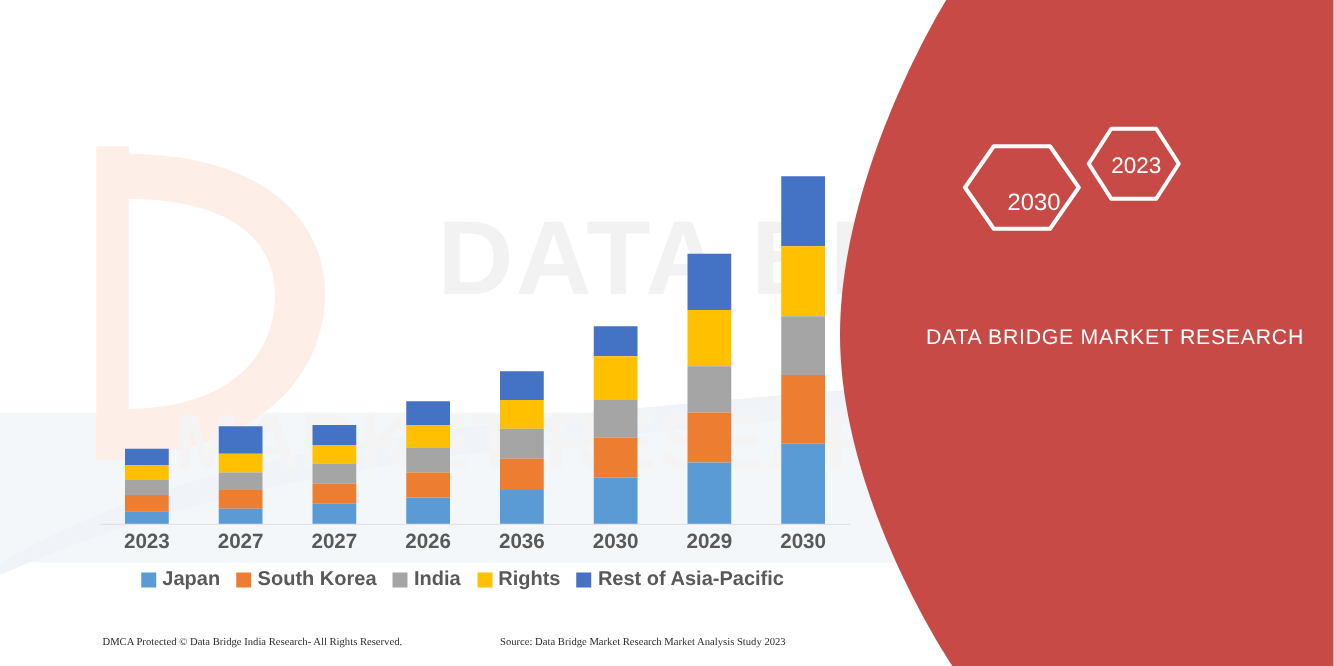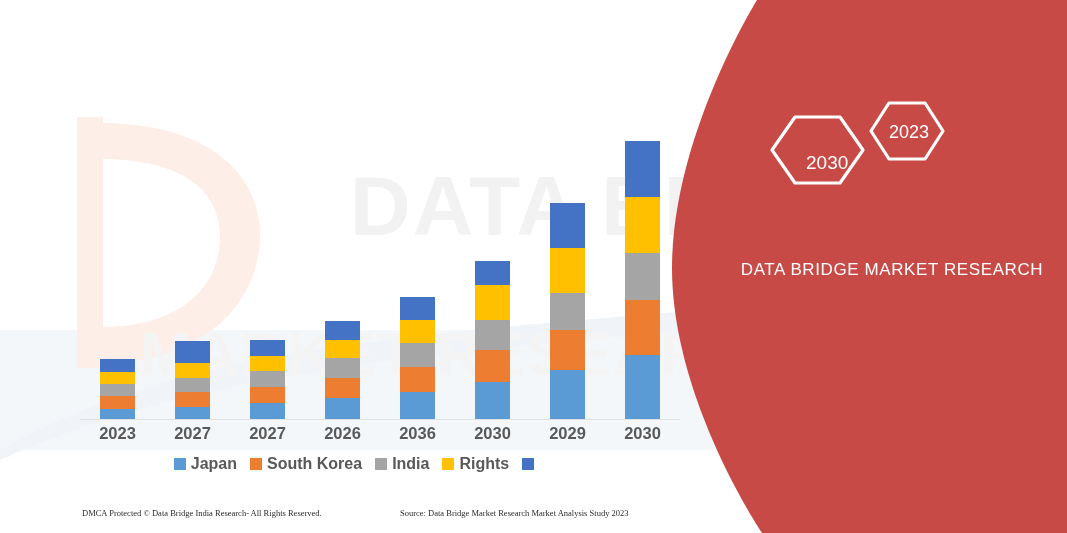--- a/index.html
+++ b/index.html
@@ -84,21 +84,21 @@
   .xlabels{
     position:absolute;left:80px;top:424px;width:600px;z-index:6;
     display:flex;justify-content:space-around;
   }
   .xlabels span{
     width:60px;text-align:center;font-size:16.5px;font-weight:700;color:#595959;
   }
 
   
   .legend{
-    position:absolute;left:44px;top:455px;width:620px;z-index:6;
+    position:absolute;left:60px;top:455px;width:620px;z-index:6;
     display:flex;justify-content:center;align-items:center;gap:13px;text-align:center;
   }
   .lg-item{display:flex;align-items:center;gap:5px;}
   .lg-swatch{width:12px;height:12px;display:block;}
   .lg-text{font-size:16px;font-weight:700;color:#595959;white-space:nowrap;}
 
   
   .footer{
     position:absolute;left:0;top:508px;width:700px;z-index:6;
     font-family:"Liberation Serif",serif;font-size:8.5px;color:#2b2b2b;
@@ -223,20 +223,21 @@
       <div class="lg-item">
         <span class="lg-swatch" style="background: rgb(165, 165, 165);"></span>
         <span class="lg-text">India</span>
       </div>
       <div class="lg-item">
         <span class="lg-swatch" style="background: rgb(255, 192, 0);"></span>
         <span class="lg-text">Rights</span>
       </div>
       <div class="lg-item">
         <span class="lg-swatch" style="background: rgb(68, 114, 196);"></span>
+        <span class="lg-text">Rest of Asia-Pacific</span>
       </div>
     </div>
 
   <div class="footer">
     <span class="f-left">DMCA Protected © Data Bridge India Research- All Rights Reserved.</span>
     <span class="f-right">Source: Data Bridge Market Research  Market Analysis Study 2023</span>
   </div>
 
   <div class="red-panel">
     <svg width="400" height="533" viewBox="0 0 400 533">

